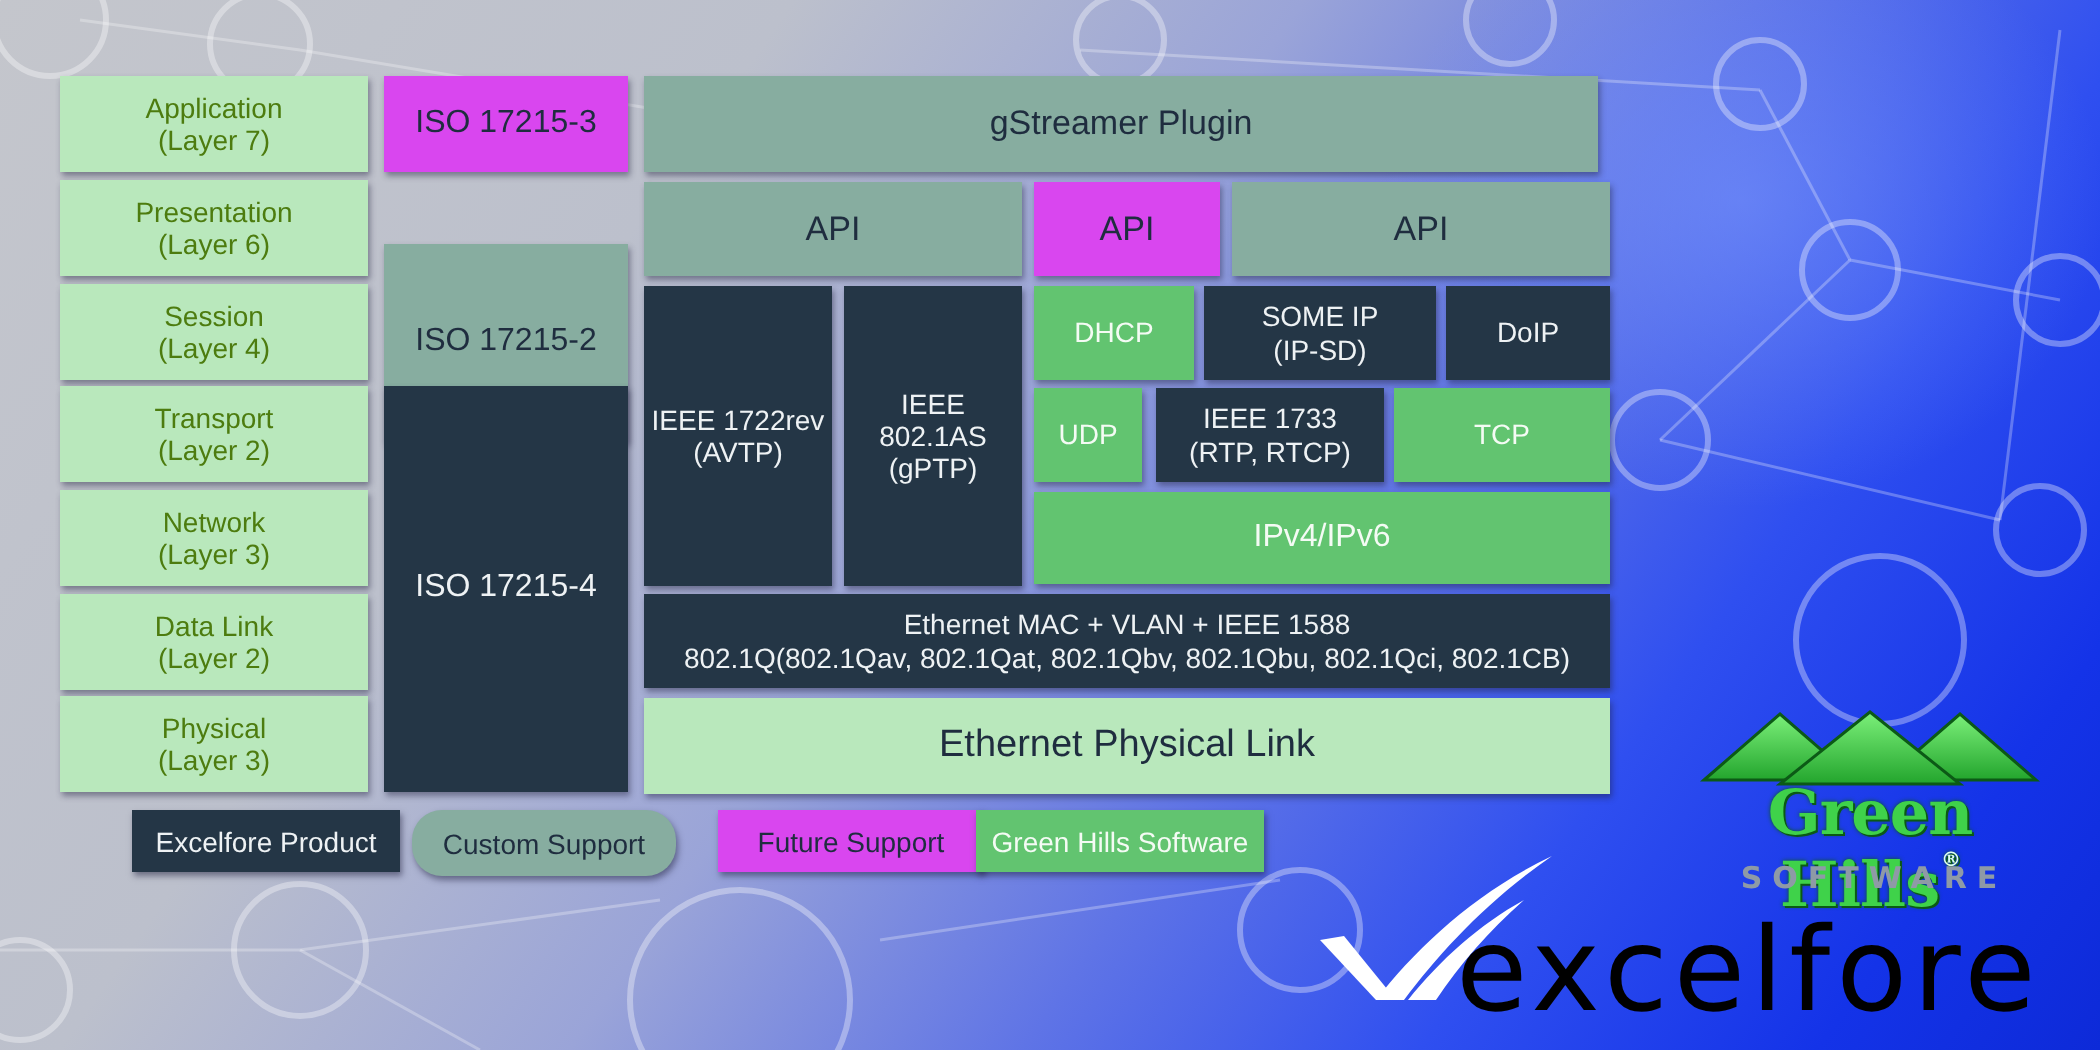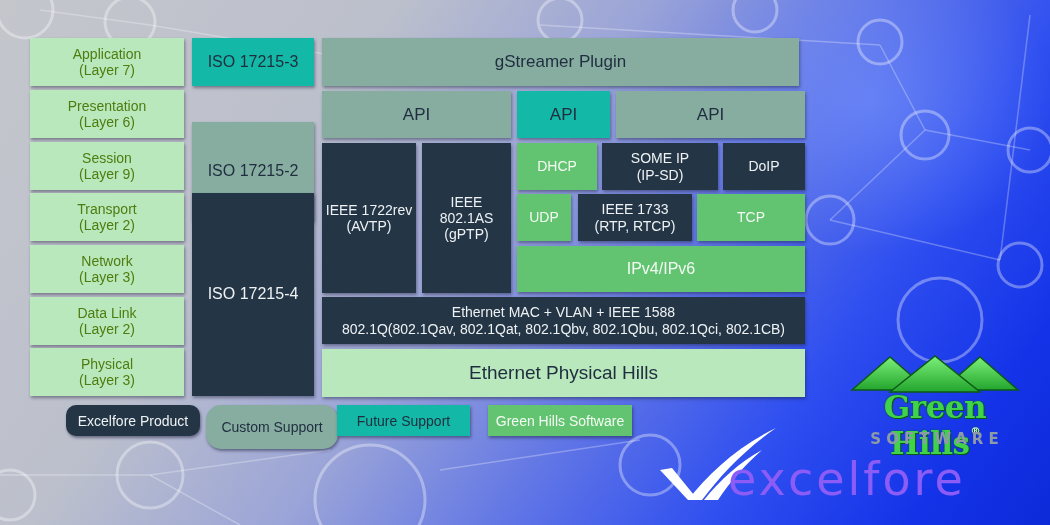--- a/index.html
+++ b/index.html
@@ -17,21 +17,21 @@
       position: absolute;
       display: flex;
       align-items: center;
       justify-content: center;
       text-align: center;
       line-height: 1.15;
       box-shadow: 1px 2px 3px rgba(30,30,60,0.45);
       white-space: pre-line;
     }
     .osi   { background: #b9e8bc; color: #4d7c0f; font-size: 14px; }
-    .future{ background: #14b8a6; color: #1f2d3f; font-size: 16px; }
+    .future{ background: #d946ef; color: #1f2d3f; font-size: 16px; }
     .custom{ background: #87ada0; color: #1f2d3f; font-size: 17px; }
     .excel { background: #243646; color: #eef2f4; font-size: 14px; }
     .ghs   { background: #62c470; color: #f4fbf4; font-size: 14px; }
     .phys  { background: #b9e8bc; color: #1f2d3f; font-size: 19px; }
 
     .legend { position: absolute; display: flex; align-items: center; justify-content: center;
               font-size: 14px; box-shadow: 1px 2px 3px rgba(30,30,60,0.5); }
 
     .ghs-logo { position: absolute; left: 832px; top: 352px; width: 205px; height: 100px; }
     .ghs-word {
@@ -42,21 +42,21 @@
     }
     .ghs-reg { font-size: 10px; vertical-align: top; color: #dfe; margin-left: 1px; }
     .ghs-sub {
       position: absolute; left: 852px; top: 430px; width: 170px; text-align: center;
       font-family: "DejaVu Sans", sans-serif; font-weight: bold; font-size: 15px;
       letter-spacing: 5px; color: #8e9aa6;
     }
     .excel-mark { position: absolute; left: 658px; top: 424px; width: 120px; height: 80px; }
     .excel-word {
       position: absolute; left: 728px; top: 456px;
-      font-family: "DejaVu Sans", sans-serif; font-size: 46px; color: #8b5cf6;
+      font-family: "DejaVu Sans", sans-serif; font-size: 58px; color: #000000;
       letter-spacing: 3px; line-height: 1;
     }
   </style>
 </head>
 <body>
 
 <svg class="bg-net" viewBox="0 0 1050 525">
   <g stroke="rgba(255,255,255,0.28)" stroke-width="1.5" fill="none">
     <line x1="40" y1="10" x2="150" y2="25"></line>
     <line x1="150" y1="25" x2="360" y2="60"></line>
@@ -89,21 +89,21 @@
   </g>
 </svg>
 
 <div class="box osi" style="left:30px;top:38px;width:154px;height:48px;">
   <span><span>Application</span><br><span>(Layer 7)</span></span>
 </div>
 <div class="box osi" style="left:30px;top:90px;width:154px;height:48px;">
   <span><span>Presentation</span><br><span>(Layer 6)</span></span>
 </div>
 <div class="box osi" style="left:30px;top:142px;width:154px;height:48px;">
-  <span><span>Session</span><br><span>(Layer 9)</span></span>
+  <span><span>Session</span><br><span>(Layer 4)</span></span>
 </div>
 <div class="box osi" style="left:30px;top:193px;width:154px;height:48px;">
   <span><span>Transport</span><br><span>(Layer 2)</span></span>
 </div>
 <div class="box osi" style="left:30px;top:245px;width:154px;height:48px;">
   <span><span>Network</span><br><span>(Layer 3)</span></span>
 </div>
 <div class="box osi" style="left:30px;top:297px;width:154px;height:48px;">
   <span><span>Data Link</span><br><span>(Layer 2)</span></span>
 </div>
@@ -164,30 +164,30 @@
 
 <div class="box ghs" style="left:517px;top:246px;width:288px;height:46px;font-size:16px;">
   <span>IPv4/IPv6</span>
 </div>
 
 <div class="box excel" style="left:322px;top:297px;width:483px;height:47px;font-size:14px;">
   <span><span>Ethernet MAC + VLAN + IEEE 1588</span><br><span>802.1Q(802.1Qav, 802.1Qat, 802.1Qbv, 802.1Qbu, 802.1Qci, 802.1CB)</span></span>
 </div>
 
 <div class="box phys" style="left:322px;top:349px;width:483px;height:48px;">
-  <span>Ethernet Physical Hills</span>
-</div>
-
-<div class="legend excel" style="left:66px;top:405px;width:134px;height:31px;border-radius:10px;">
+  <span>Ethernet Physical Link</span>
+</div>
+
+<div class="legend excel" style="left:66px;top:405px;width:134px;height:31px;">
   <span>Excelfore Product</span>
 </div>
-<div class="legend custom" style="left:206px;top:405px;width:132px;height:44px;font-size:14px;border-radius:15px;">
+<div class="legend custom" style="left:206px;top:405px;width:132px;height:33px;font-size:14px;border-radius:15px;">
   <span>Custom Support</span>
 </div>
-<div class="legend future" style="left:337px;top:405px;width:133px;height:31px;font-size:14px;">
+<div class="legend future" style="left:359px;top:405px;width:133px;height:31px;font-size:14px;">
   <span>Future Support</span>
 </div>
 <div class="legend ghs" style="left:488px;top:405px;width:144px;height:31px;">
   <span>Green Hills Software</span>
 </div>
 
 <svg class="ghs-logo" viewBox="0 0 205 100">
   <defs>
     <linearGradient id="mtn" x1="0" y1="0" x2="0" y2="1">
       <stop offset="0" stop-color="#7cf07a"></stop>

